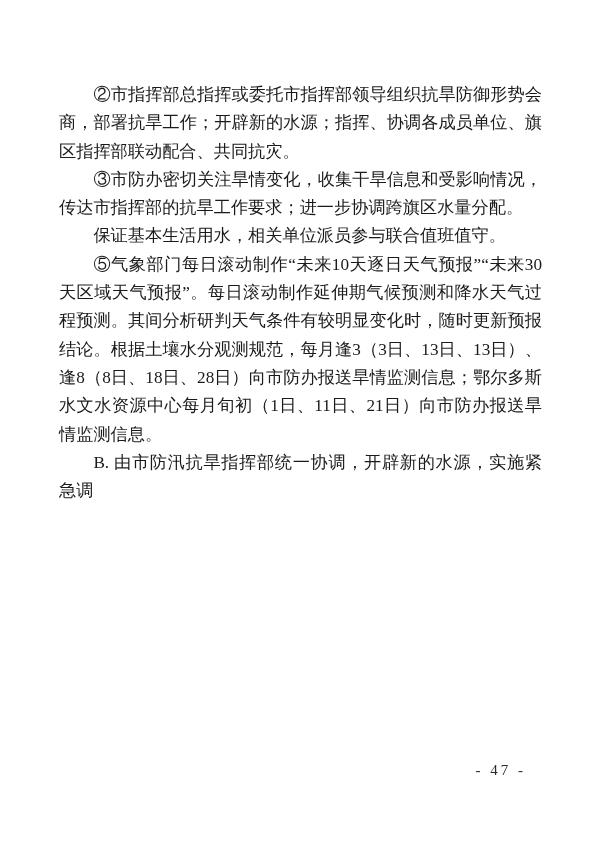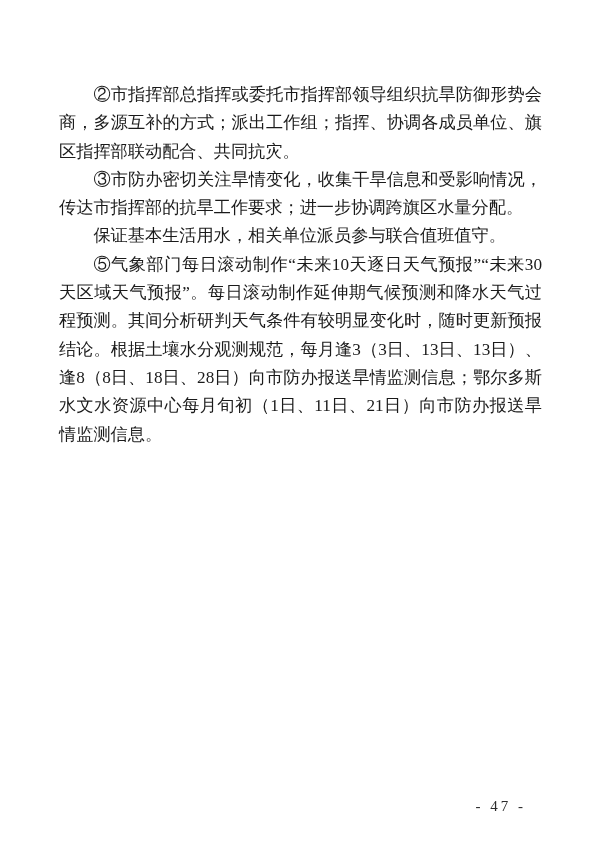--- a/index.html
+++ b/index.html
@@ -31,33 +31,34 @@
     text-justify: inter-character;
   }
   .body-text p {
     margin: 0;
     padding: 0;
     text-indent: 2em;
     word-break: break-all;
   }
   .page-number {
     position: absolute;
-    top: 796px;
+    top: 760px;
     right: 74px;
     font-size: 15px;
     line-height: 20px;
     color: #2b2b2b;
     letter-spacing: 3px;
     white-space: nowrap;
   }
 </style>
 </head>
 <body>
 
 <div class="page">
   <div class="body-text">
-    <p>②市指挥部总指挥或委托市指挥部领导组织抗旱防御形势会商，多源互补的方式；派出工作组；指挥、协调各成员单位、旗区指挥部联动配合、共同抗灾。</p>
+    <p>②市指挥部总指挥或委托市指挥部领导组织抗旱防御形势会商，部署抗旱工作；开辟新的水源；指挥、协调各成员单位、旗区指挥部联动配合、共同抗灾。</p>
     <p>③市防办密切关注旱情变化，收集干旱信息和受影响情况，传达市指挥部的抗旱工作要求；进一步协调跨旗区水量分配。</p>
     <p>保证基本生活用水，相关单位派员参与联合值班值守。</p>
     <p>⑤气象部门每日滚动制作“未来10天逐日天气预报”“未来30天区域天气预报”。每日滚动制作延伸期气候预测和降水天气过程预测。其间分析研判天气条件有较明显变化时，随时更新预报结论。根据土壤水分观测规范，每月逢3（3日、13日、13日）、逢8（8日、18日、28日）向市防办报送旱情监测信息；鄂尔多斯水文水资源中心每月旬初（1日、11日、21日）向市防办报送旱情监测信息。</p>
+    <p>B. 由市防汛抗旱指挥部统一协调，开辟新的水源，实施紧急调</p>
   </div>
   <div class="page-number">- 47 -</div>
 </div>
 
 </body></html>

